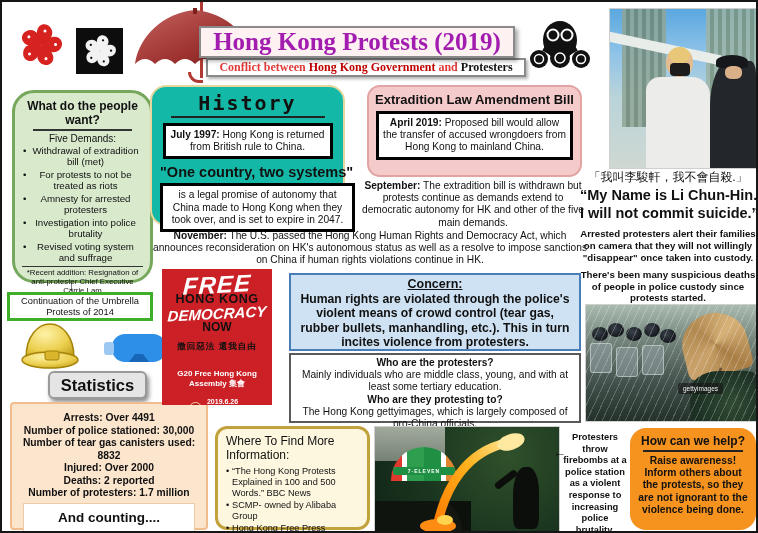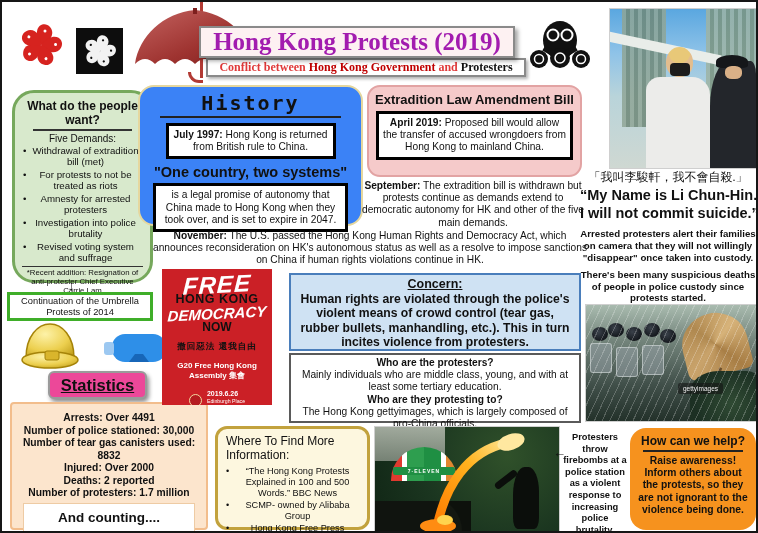--- a/index.html
+++ b/index.html
@@ -30,29 +30,29 @@
   .demands-box ul{list-style:none;margin:1px 0 0;padding:0 0 0 6px;}
   .demands-box li{position:relative;font-size:9.7px;line-height:1.18;margin:1px 0;text-align:center;padding:0 2px;}
   .demands-box li::before{content:"•";position:absolute;left:-5px;top:0;}
   .footnote{font-size:7.8px;border-top:1.5px solid #333;margin-top:3px;padding-top:2px;line-height:1.15;}
 
   .down-arrow{left:66px;top:276px;font-size:13px;font-weight:bold;}
 
   .continuation{left:5px;top:290px;width:146px;height:29px;background:#fff;border:3px solid #3fae29;
                 display:flex;align-items:center;justify-content:flex-end;text-align:center;font-size:9.3px;line-height:1.15;}
 
-  .stat-label{left:46px;top:369px;width:99px;height:28px;background:#ec4899;border:2px solid #9a9a9a;border-radius:6px;
+  .stat-label{left:46px;top:369px;width:99px;height:28px;background:#e5e5e5;border:2px solid #9a9a9a;border-radius:6px;
               box-shadow:2px 3px 4px rgba(0,0,0,.45);display:flex;align-items:center;justify-content:center;
-              font-size:16.5px;font-weight:bold;text-decoration:underline;}
+              font-size:16.5px;font-weight:bold;}
   .stats-box{left:8px;top:400px;width:198px;height:128px;background:#fce5cd;border:2px solid #f2bd8c;border-radius:4px;
              text-align:center;padding:8px 4px 4px;}
   .stats-box .line{font-size:10.3px;font-weight:bold;line-height:1.22;text-align:center;}
   .counting{background:#fff;border:1px solid #eecba4;margin:3px auto 0;width:92%;font-size:13.5px;font-weight:bold;padding:6px 0;}
 
-  .history-box{left:136px;top:83px;width:225px;height:141px;background:#3b82f6;border:2px solid #e5d79e;
+  .history-box{left:148px;top:83px;width:195px;height:141px;background:#14b8a6;border:2px solid #e5d79e;
                border-radius:16px;text-align:center;padding:4px 8px;}
   .history-box h2{margin:0;font-family:"DejaVu Sans Mono",monospace;font-size:20px;letter-spacing:2px;font-weight:bold;}
   .hist-rule{height:2px;background:#222;width:88%;margin:1px auto 5px;}
   .black-box{background:#fff;border:3px solid #000;font-size:10.2px;line-height:1.2;padding:3px 4px;margin:0 auto;}
   .july{width:170px;}
   .one-country{font-size:14.5px;font-weight:bold;margin:5px 0 3px;white-space:nowrap;}
   .promise{width:195px;}
 
   .extradition{left:365px;top:83px;width:215px;height:92px;background:#f5caca;border:2px solid #e2a3a3;
                border-radius:13px;text-align:center;padding:4px 6px;}
@@ -63,21 +63,21 @@
   .november{left:150px;top:228px;width:436px;font-size:10.2px;line-height:1.2;text-align:center;}
 
   
   .red-poster{left:160px;top:267px;width:110px;height:136px;background:#cb2026;color:#fff;text-align:center;
               padding-top:7px;overflow:hidden;}
   .p-free{font-size:24px;font-weight:bold;font-style:italic;transform:skewX(-6deg) rotate(-3deg);line-height:.75;letter-spacing:1px;}
   .p-hk{font-size:12.5px;font-weight:bold;color:#111;letter-spacing:.5px;margin-top:-2px;}
   .p-dem{font-size:15px;font-weight:bold;font-style:italic;transform:skewX(-6deg) rotate(-3deg);line-height:.9;margin-top:1px;}
   .p-now{font-size:12px;font-weight:bold;color:#111;margin-top:-1px;}
   .p-zh{font-size:8.5px;font-weight:bold;color:#111;margin-top:7px;letter-spacing:1px;}
-  .p-ev{font-size:8px;font-weight:bold;margin-top:8px;line-height:1.35;}
+  .p-ev{font-size:8px;font-weight:bold;margin-top:16px;line-height:1.35;}
   .p-foot{display:flex;align-items:center;justify-content:center;gap:5px;margin-top:8px;}
   .p-logo{width:13px;height:13px;border:1px solid #f3d9a0;border-radius:50%;background:#b51b20;}
   .p-date{font-size:7px;font-weight:bold;text-align:left;line-height:1.2;}
   .p-venue{font-size:5.2px;font-weight:normal;display:block;}
 
   .concern{left:287px;top:271px;width:292px;height:78px;background:#cfe2f3;border:2px solid #4a7ebb;
            text-align:center;padding:2px 6px;}
   .concern h2{margin:0;font-size:12.5px;text-decoration:underline;}
   .concern p{margin:1px 0 0;font-size:12.2px;font-weight:bold;line-height:1.18;}
 
@@ -97,21 +97,21 @@
   .help-box{left:628px;top:426px;width:126px;height:102px;background:#f6921e;border-radius:16px;
             text-align:center;padding:6px 6px 0;}
   .help-box h2{margin:0;font-size:12px;}
   .help-rule{height:1.5px;background:#222;width:88%;margin:2px auto 3px;}
   .help-box p{margin:0;font-size:10.3px;font-weight:bold;line-height:1.2;}
 
   .info-box{left:213px;top:424px;width:155px;height:104px;background:#fdf7df;border:3px solid #c2a23d;
             border-radius:12px;padding:5px 4px 0 8px;}
   .info-box h3{margin:0 0 4px;font-size:12px;font-weight:normal;}
   .info-box ul{list-style:none;margin:0;padding:0 0 0 6px;}
-  .info-box li{position:relative;font-size:9.2px;line-height:1.2;text-align:center;margin:1px 0;}
+  .info-box li{position:relative;font-size:9.2px;line-height:1.2;margin:1px 0;}
   .info-box li::before{content:"•";position:absolute;left:-6px;top:0;}
 
   
   .photo{border:1px solid #cfcfcf;overflow:hidden;}
   .arrest{left:607px;top:6px;width:148px;height:161px;
           background:linear-gradient(180deg,#5aa7e0 0%,#8fc3e8 28%,#b9d4da 55%,#cfd8d2 100%);}
   .bld1{left:12px;top:0;width:44px;height:118px;background:repeating-linear-gradient(90deg,#8fa596 0 4px,#6f8878 4px 8px);opacity:.85;}
   .bld2{left:96px;top:0;width:50px;height:128px;background:repeating-linear-gradient(90deg,#9db3a4 0 4px,#7b947f 4px 8px);opacity:.85;}
   .overpass{left:-8px;top:34px;width:120px;height:10px;background:#e9ede9;transform:rotate(12deg);}
   .p-head{left:56px;top:38px;width:27px;height:30px;border-radius:50% 50% 45% 45%;

